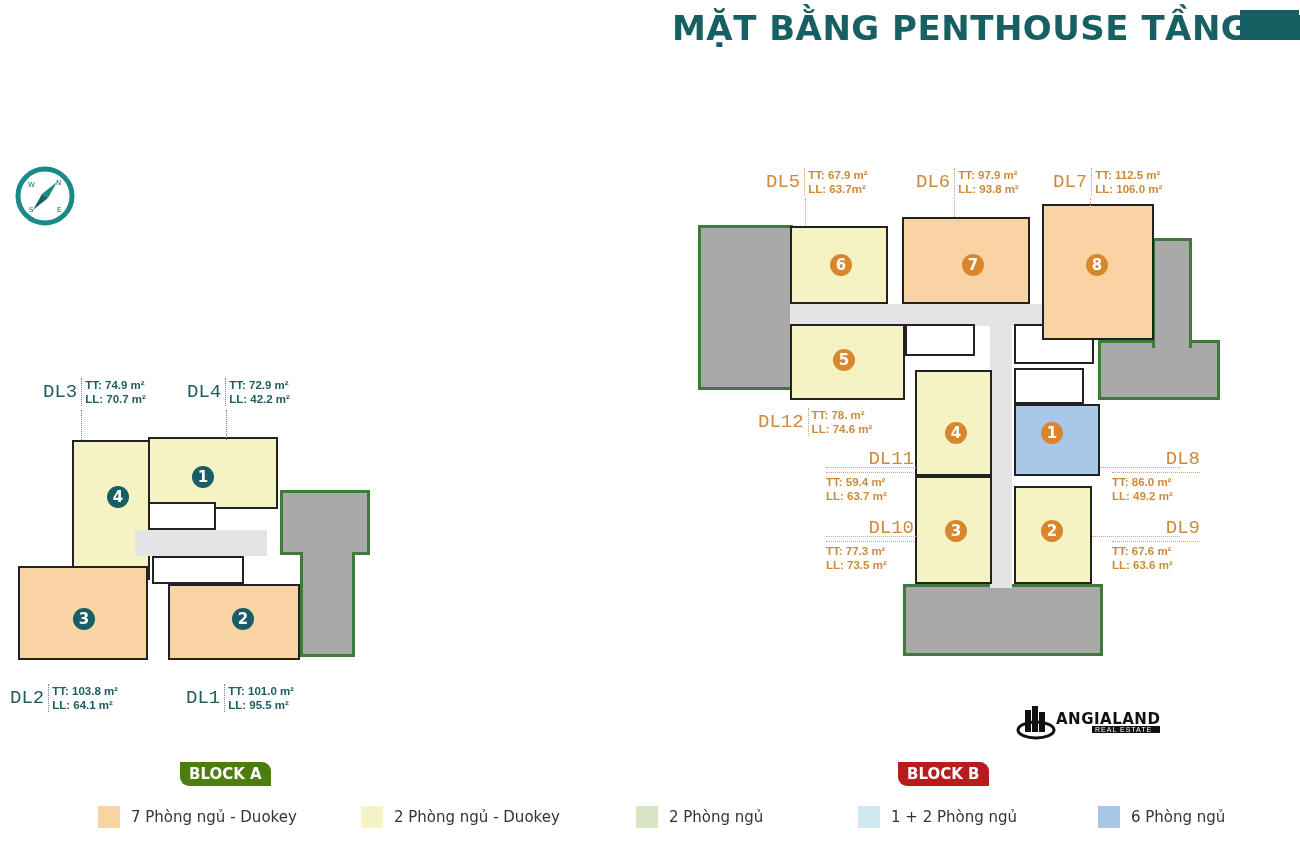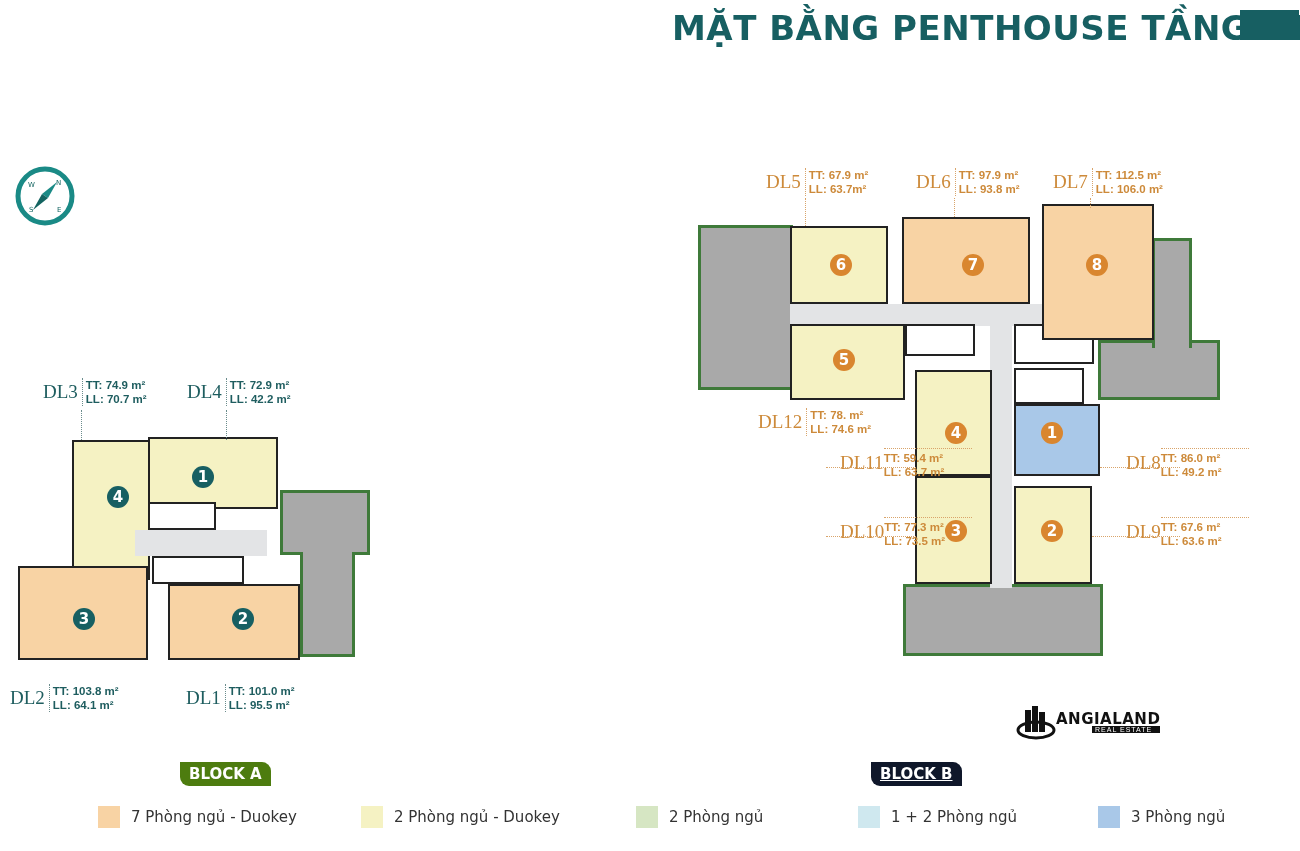--- a/index.html
+++ b/index.html
@@ -1,25 +1,25 @@
 <!DOCTYPE html>
 <html><head>
 <meta charset="utf-8">
 <style>
   html,body{margin:0;padding:0;background:#ffffff;}
   body{width:1300px;height:851px;position:relative;overflow:hidden;font-family:"Liberation Sans",sans-serif;}
   .title{position:absolute;left:672px;top:8px;font-size:34px;font-weight:bold;color:#175f62;letter-spacing:0.5px;white-space:nowrap;font-family:"DejaVu Sans",sans-serif;}
   .title-bar{position:absolute;left:1240px;top:10px;width:59px;height:30px;background:#175f62;}
   .compass{position:absolute;left:15px;top:166px;width:60px;height:60px;}
   .dl{position:absolute;display:flex;align-items:center;white-space:nowrap;}
-  .dl .code{font-size:19px;margin-right:4px;font-family:Liberation Serif, serif;}
+  .dl .code{font-size:19px;margin-right:4px;font-family:Liberation Mono, monospace;}
   .dl .areas{border-left:1px dotted;padding-left:3px;font-size:11.5px;line-height:14px;font-weight:bold;}
   .dl.a .code,.dl.a .areas{color:#1e5d5f;border-color:#6a8c8c;}
   .dl.b .code,.dl.b .areas{color:#cd8a3a;border-color:#d9a46a;}
-  .dl.stack{flex-direction:row;align-items:center;}
+  .dl.stack{flex-direction:column;align-items:flex-end;}
   .dl.stack .code{margin:0 0 2px 14px;}
   .dl.stack .areas{border-left:none;border-top:1px dotted #d9a46a;padding:2px 0 0 0;width:88px;}
   .vline{position:absolute;width:0;border-left:1px dotted;}
   .hline{position:absolute;height:0;border-top:1px dotted #d9a46a;}
   .block-badge{position:absolute;font-weight:bold;font-size:15px;color:#fff;padding:3px 9px;border-radius:0 9px 0 9px;font-family:"DejaVu Sans",sans-serif;}
   .legend-item{position:absolute;display:flex;align-items:center;font-size:15px;color:#333;white-space:nowrap;font-family:"DejaVu Sans",sans-serif;}
   .legend-item .sw{width:22px;height:22px;margin-right:11px;}
   .plan{position:absolute;}
   .room{position:absolute;box-sizing:border-box;border:2px solid #222;}
   .terrace{position:absolute;background:#a9a9a9;box-sizing:border-box;border:3px solid #3f7a3a;}
@@ -200,34 +200,34 @@
     <rect x="16" y="2" width="6" height="26" fill="#111"></rect>
     <rect x="23" y="8" width="6" height="20" fill="#111"></rect>
   </svg>
   <div>
     <div class="text">ANGIALAND</div>
     <div class="sub">REAL ESTATE</div>
   </div>
 </div>
 
 <div class="block-badge" style="left:180px;top:762px;background:#4d7c0f;">BLOCK A</div>
-<div class="block-badge" style="left:871px;top:762px;background:#0f172a;text-decoration:underline;">BLOCK B</div>
+<div class="block-badge" style="left:898px;top:762px;background:#b91c1c;">BLOCK B</div>
 
 <div class="legend-item" style="left:98px;top:806px;">
   <span class="sw" style="background:#f8d3a4;"></span>
   <span>7 Phòng ngủ - Duokey</span>
 </div>
 <div class="legend-item" style="left:361px;top:806px;">
   <span class="sw" style="background:#f5f2c3;"></span>
   <span>2 Phòng ngủ - Duokey</span>
 </div>
 <div class="legend-item" style="left:636px;top:806px;">
   <span class="sw" style="background:#d6e6c3;"></span>
   <span>2 Phòng ngủ</span>
 </div>
 <div class="legend-item" style="left:858px;top:806px;">
   <span class="sw" style="background:#cfe8ef;"></span>
   <span>1 + 2 Phòng ngủ</span>
 </div>
 <div class="legend-item" style="left:1098px;top:806px;">
   <span class="sw" style="background:#a9c8e8;"></span>
-  <span>3 Phòng ngủ</span>
+  <span>6 Phòng ngủ</span>
 </div>
 
 </body></html>

